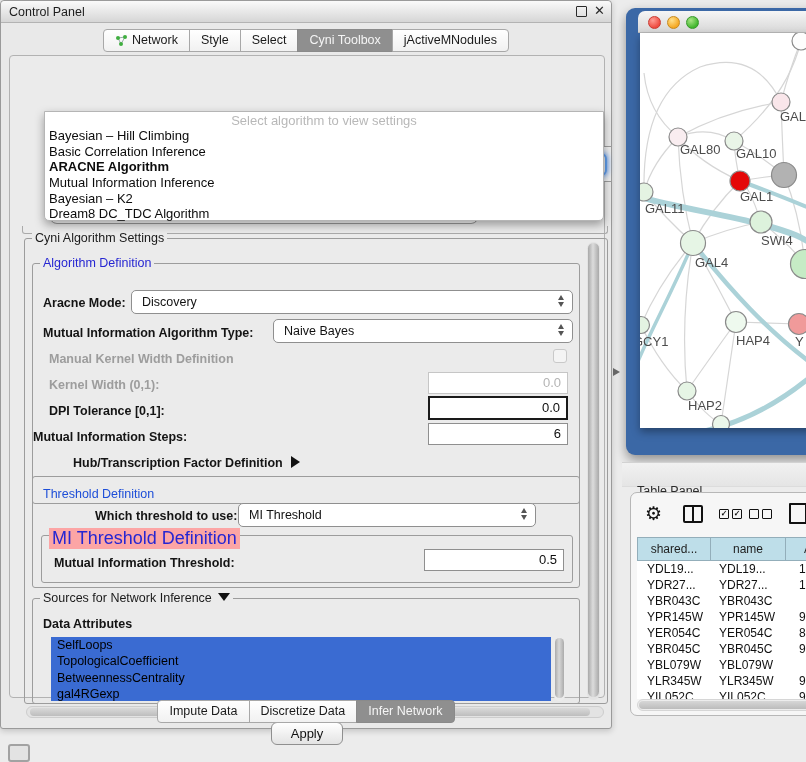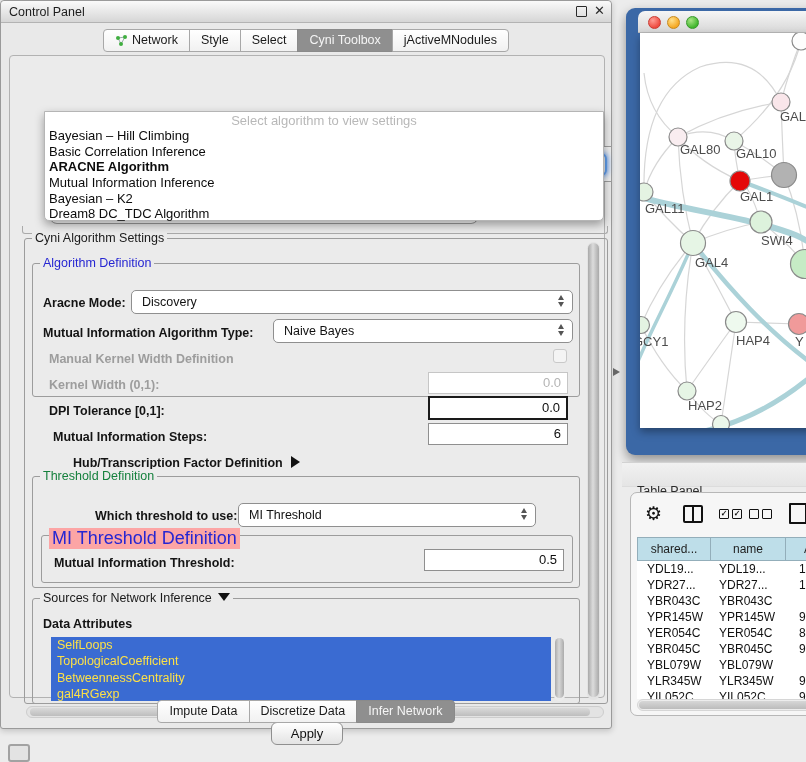--- a/index.html
+++ b/index.html
@@ -46,23 +46,23 @@
         border:1px solid #b5b5b5; border-radius:0 0 5px 5px; box-shadow:0 4px 10px rgba(0,0,0,.35); padding-top:1px; z-index:5;margin-left:16px; }
   .pop-placeholder { text-align:center; color:#b8b8b8; font-size:13px; height:15px; line-height:15px; }
   .pop-item { font-size:13px; color:#0c0c0c; height:15.7px; line-height:15.7px; padding-left:4px; white-space:nowrap; }
   .pop-item.bold { font-weight:bold; }
 
   
   .fs { position:absolute; border:1px solid #9c9c9c; border-radius:3px; }
   .fs > .legend { position:absolute; top:-8px; left:7px; background:#ebebeb; padding:0 3px;
         font-size:12.5px; color:#1a1a1a; white-space:nowrap; }
   .legend.blue { color:#2626d2; }
-  .legend.green { color:#15803d; }
+  .legend.green { color:#1d4ed8;margin-top:18px; }
   #fs-cyni { left:14px; top:182px; width:584px; height:466px; }
-  #fs-alg { left:22px; top:207px; width:548px; height:134px; }
+  #fs-alg { left:22px; top:207px; width:548px; height:241px; }
   #fs-thr { left:22px; top:420px; width:548px; height:112px; }
   #fs-mithr { position:absolute; left:8px; top:58px; width:532px; height:48px; border:1px solid #9c9c9c; border-radius:3px; }
   #fs-src { left:22px; top:542px; width:548px; height:106px; }
 
   .flabel { position:absolute; font-size:12.5px; font-weight:bold; color:#141414; white-space:nowrap; }
   .flabel.dis { color:#9d9d9d; }
 
   .combo { position:absolute; height:24px; background:#ffffff; border:1px solid #8f8f8f; border-radius:5px;
         font-size:12.5px; color:#111; line-height:22px; padding-left:10px; }
   .combo .arrows { position:absolute; right:8px; top:4px; display:flex; flex-direction:column; gap:2px; }
@@ -77,21 +77,21 @@
 
   .cbox { position:absolute; width:14px; height:14px; border:1px solid #c9c9c9; border-radius:3px; background:#f4f4f4; }
 
   .tri-right { display:inline-block; width:0; height:0; border-top:6px solid transparent;
         border-bottom:6px solid transparent; border-left:9px solid #111; margin-left:8px; vertical-align:-1px; }
   .tri-down { display:inline-block; width:0; height:0; border-left:6px solid transparent;
         border-right:6px solid transparent; border-top:8px solid #111; margin-left:6px; vertical-align:1px; }
 
   
   #attr-list { position:absolute; left:18px; top:38px; width:500px; height:64px; background:#fff; overflow:hidden; }
-  .attr-item { height:16.4px; line-height:16.4px; font-size:12.5px; color:#fde047; background:#3a6bd2; padding-left:6px; }
+  .attr-item { height:16.4px; line-height:16.4px; font-size:12.5px; color:#000000; background:#3a6bd2; padding-left:6px; }
   #attr-vscroll { position:absolute; left:521px; top:38px; width:11px; height:64px; background:#ececec; border-radius:6px; }
   #attr-vscroll .thumb { position:absolute; left:1px; top:1px; width:9px; height:60px; border-radius:5px;
         background:linear-gradient(90deg,#ababab,#d8d8d8 45%,#ababab); }
 
   
   #cp-vscroll { left:577px; top:186px; width:13px; height:458px; background:#e3e3e3; border-radius:7px; }
   #cp-vscroll .thumb { position:absolute; left:1px; top:1px; width:11px; height:454px; border-radius:6px;
         background:linear-gradient(90deg,#a9a9a9,#dcdcdc 45%,#a9a9a9); }
   #cp-hscroll { left:16px; top:650px; width:578px; height:12px; background:#e3e3e3; border-radius:6px; border:1px solid #cdcdcd; }
   #cp-hscroll .thumb { position:absolute; left:3px; top:1px; width:560px; height:8px; border-radius:4px;
@@ -233,21 +233,21 @@
               <i class="up"></i>
               <i class="dn"></i>
             </span>
         </div>
         <span class="flabel dis" style="left:16px; top:88px;">Manual Kernel Width Definition</span>
         <span class="cbox" style="right:12px; top:85px;"></span>
         <span class="flabel dis" style="left:16px; top:114px;">Kernel Width (0,1):</span>
         <div class="tfield dis" style="left:395px; top:108px; width:140px;">0.0</div>
         <span class="flabel" style="left:16px; top:140px;">DPI Tolerance [0,1]:</span>
         <div class="tfield focus" style="left:395px; top:132px; width:140px;">0.0</div>
-        <span class="flabel" style="left:20px; top:166px;text-align:center;">Mutual Information Steps:</span>
+        <span class="flabel" style="left:0; top:166px;text-align:center;">Mutual Information Steps:</span>
         <div class="tfield" style="left:395px; top:159px; width:140px;">6</div>
       </div>
 
       <div class="abs" style="left:32px; top:397px;">
         <span class="flabel" style="position:static;margin-left:31px;">Hub/Transcription Factor Definition</span><span class="tri-right"></span>
       </div>
 
       <div class="fs" id="fs-thr">
         <span class="legend green">Threshold Definition</span>
         <span class="flabel" style="left:62px; top:32px;">Which threshold to use:</span>

